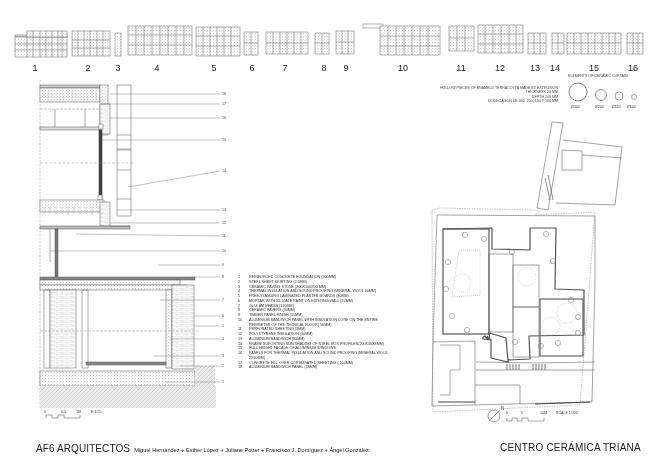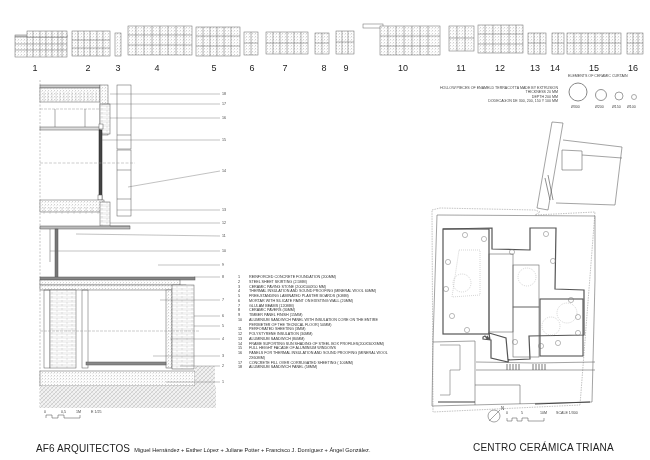--- a/index.html
+++ b/index.html
@@ -8,21 +8,21 @@
   .strip-num { position:absolute; top:63px; font-size:9px; color:#222; transform:translateX(-50%); }
   .tiny { font-size:3.6px; color:#444; line-height:4.4px; white-space:nowrap; }
   .legend { position:absolute; left:238px; top:275px; width:160px; font-size:3.7px; line-height:4.75px; color:#333; }
   .legend .row { display:flex; }
   .legend .n { width:11px; flex:none; }
   .legend .t { flex:1; }
   .callout { position:absolute; font-size:3.6px; color:#444; }
   .footer-left { position:absolute; left:36px; top:443px; font-size:8px; color:#222; white-space:nowrap; }
   .footer-left .firm { font-size:10px; letter-spacing:0.1px; }
   .footer-left .team { font-size:5.6px; margin-left:4px; }
-  .footer-right { position:absolute; left:473px; top:442px; font-size:10px; color:#222; letter-spacing:0.2px; }
+  .footer-right { position:absolute; left:500px; top:442px; font-size:10px; color:#222; letter-spacing:0.2px; }
   svg { position:absolute; left:0; top:0; }
 </style>
 </head>
 <body>
 
 <svg width="650" height="460" viewBox="0 0 650 460">
   <defs>
     <pattern id="speckle" width="3" height="3" patternUnits="userSpaceOnUse">
       <rect width="3" height="3" fill="#fff"></rect>
       <circle cx="0.7" cy="0.7" r="0.45" fill="#888"></circle>

